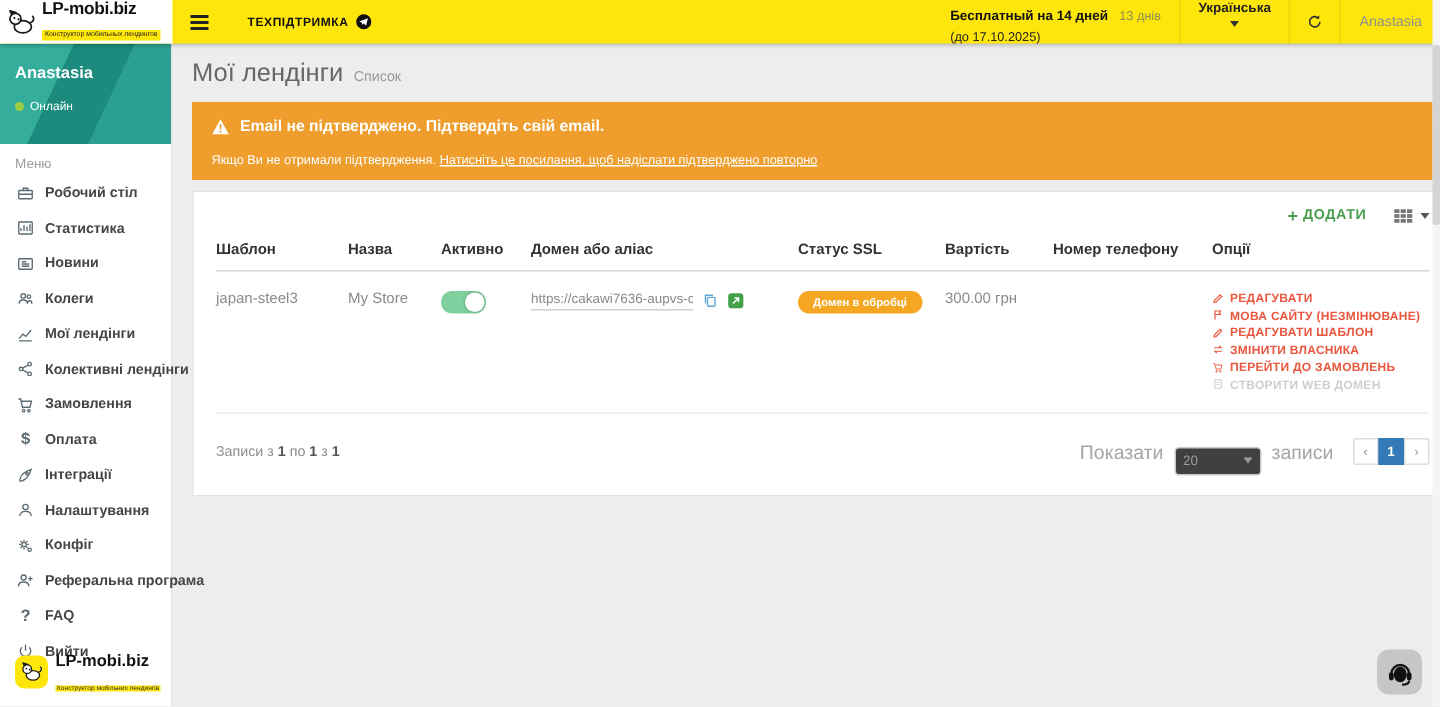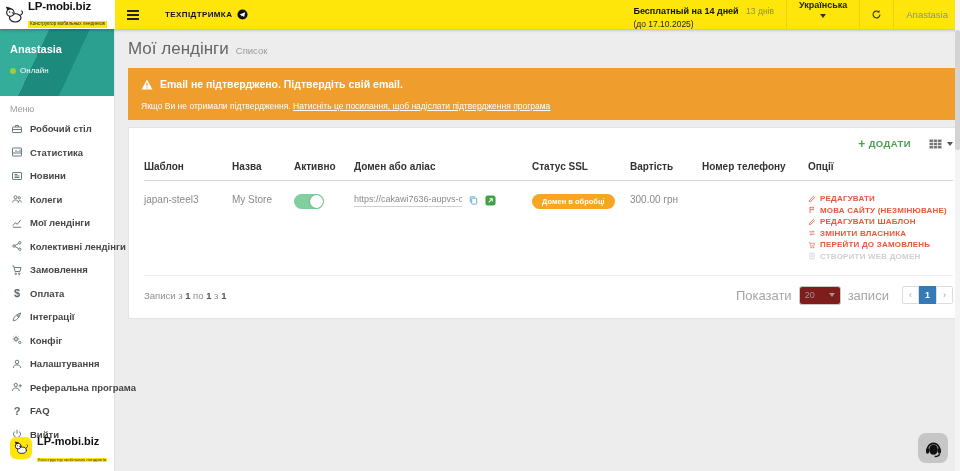--- a/index.html
+++ b/index.html
@@ -87,21 +87,21 @@
   .opt { display:flex; align-items:center; gap:4px; font-size:8px; font-weight:bold; color:#e9573f; letter-spacing:.2px; cursor:pointer; white-space:nowrap; }
   .opt svg { width:8px; height:8px; stroke:#e9573f; flex:0 0 8px; }
   .opt.disabled { color:#cfcfcf; cursor:default; }
   .opt.disabled svg { stroke:#cfcfcf; }
 
   .card-footer { display:flex; justify-content:space-between; align-items:center; padding:10px 15px 13px; }
   .records { font-size:9.5px; color:#8e8e8e; }
   .records b { color:#555; }
   .pager-zone { display:flex; align-items:center; gap:7px; }
   .pz-label { font-size:13px; color:#a5a5a5; }
-  .pz-select { display:flex; align-items:center; justify-content:space-between; width:42px; height:19px; border:1px solid #c9c9c9; border-radius:3px; background:#7f1d1d; padding:0 5px; font-size:9px; color:#9a9a9a; cursor:pointer; }
+  .pz-select { display:flex; align-items:center; justify-content:space-between; width:58px; height:19px; border:1px solid #c9c9c9; border-radius:3px; background:#404040; padding:0 5px; font-size:9px; color:#9a9a9a; cursor:pointer;margin-top:12px; }
   .pz-select .caret { border-top-color:#999; }
   .pager { display:flex; margin-left:6px; }
   .pg-btn { min-width:17px; height:18px; display:flex; align-items:center; justify-content:center; border:1px solid #ddd; background:#fff; color:#9a9a9a; font-size:9px; cursor:pointer; }
   .pg-btn.prev { border-radius:2px 0 0 2px; }
   .pg-btn.next { border-radius:0 2px 2px 0; }
   .pg-btn.active { background:#337ab7; border-color:#337ab7; color:#fff; font-weight:bold; }
 
   .chat-widget { position:absolute; right:12px; bottom:8px; width:30px; height:30px; border-radius:8px; background:rgba(190,190,190,.85); display:flex; align-items:center; justify-content:center; cursor:pointer; z-index:30; }
   .chat-widget svg { width:19px; height:19px; }
 
@@ -376,29 +376,29 @@
             <span class="lbl">Оплата</span>
           </li>
         <li>
             <svg>
               <use href="#i-rocket"></use>
             </svg>
             <span class="lbl">Інтеграції</span>
           </li>
         <li>
             <svg>
+              <use href="#i-user"></use>
+            </svg>
+            <span class="lbl">Налаштування</span>
+          </li>
+        <li>
+            <svg>
               <use href="#i-gears"></use>
             </svg>
             <span class="lbl">Конфіг</span>
-          </li>
-        <li>
-            <svg>
-              <use href="#i-user"></use>
-            </svg>
-            <span class="lbl">Налаштування</span>
           </li>
         <li>
             <svg>
               <use href="#i-userplus"></use>
             </svg>
             <span class="lbl">Реферальна програма</span>
           </li>
         <li>
             <span class="mi-txt">?</span>
             <span class="lbl">FAQ</span>
@@ -431,21 +431,21 @@
 
       <div class="banner">
         <div class="banner-title">
           <svg>
               <use href="#i-warn"></use>
             </svg>
           <span>Email не підтверджено. Підтвердіть свій email.</span>
         </div>
         <div class="banner-line2">
           <span>Якщо Ви не отримали підтвердження.</span>
-          <span class="banner-link">Натисніть це посилання, щоб надіслати підтвердження програма</span>
+          <span class="banner-link">Натисніть це посилання, щоб надіслати підтверджено повторно</span>
         </div>
         <span class="banner-close">×</span>
       </div>
 
       <div class="card">
         <div class="card-toolbar">
           <div class="add-btn">
             <span class="plus">+</span>
             <span>ДОДАТИ</span>
           </div>

